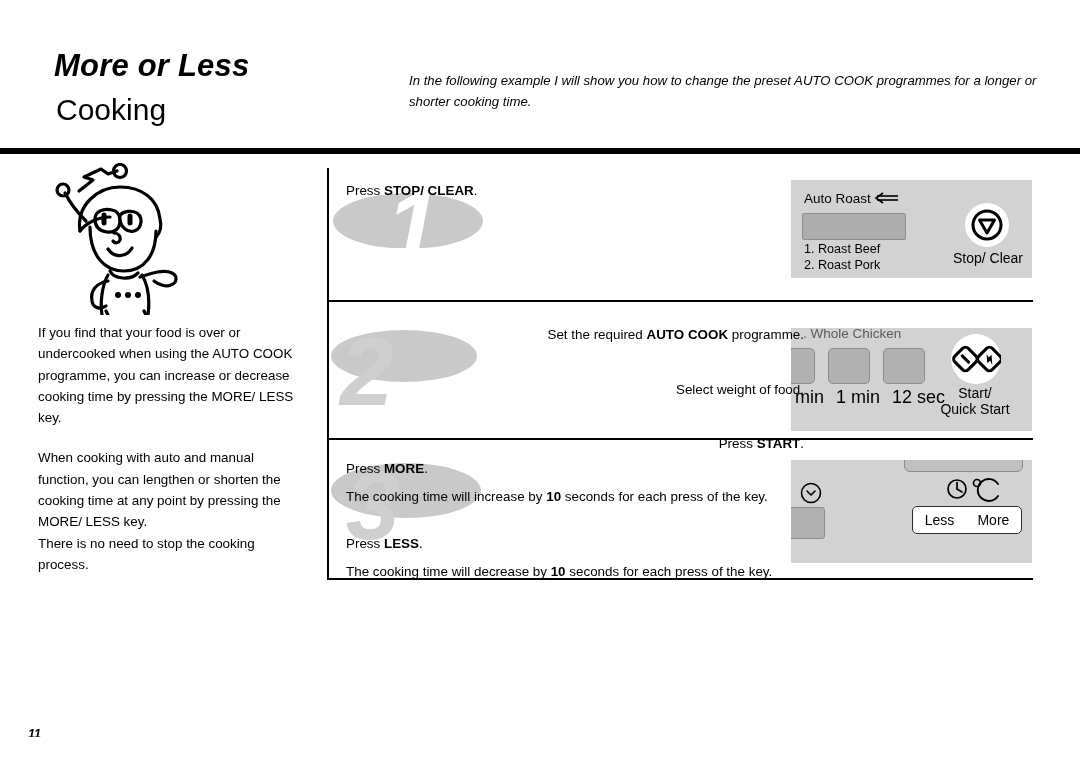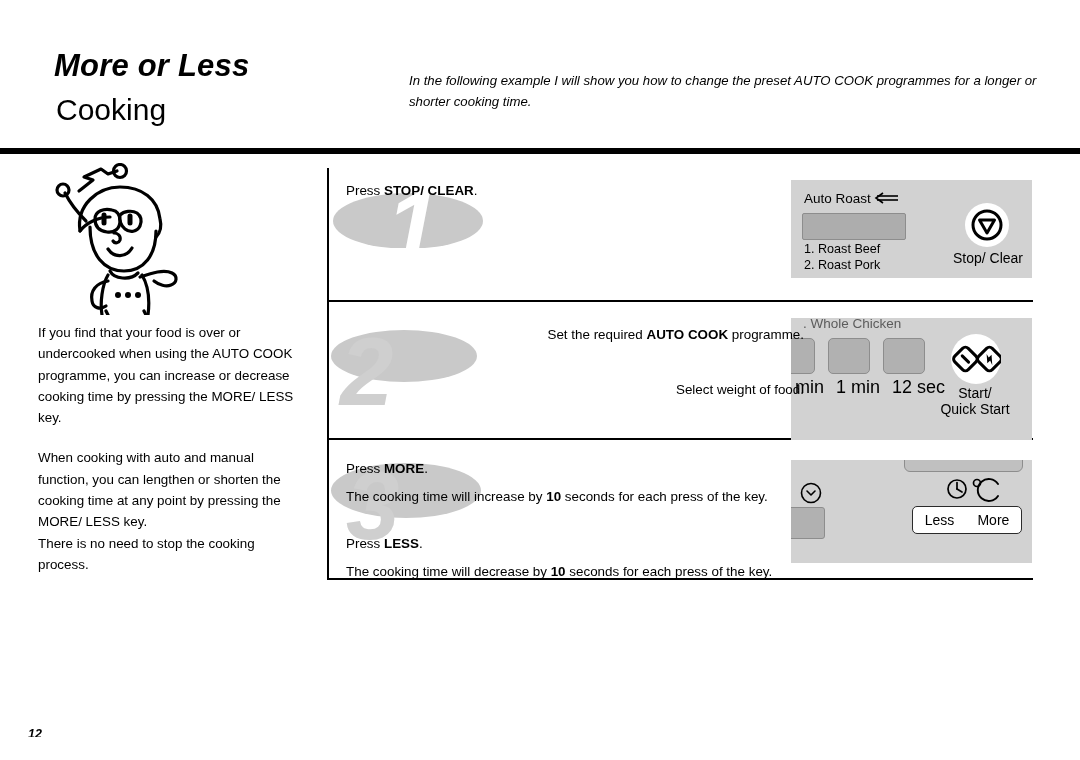--- a/index.html
+++ b/index.html
@@ -151,21 +151,21 @@
 
   
   .panel {
     position: absolute;
     left: 791px;
     width: 241px;
     background: #d2d2d2;
     overflow: hidden;
   }
   .panel-1 { top: 180px; height: 98px; }
-  .panel-2 { top: 318px; height: 122px; }
+  .panel-2 { top: 328px; height: 103px; }
   .panel-3 { top: 460px; height: 103px; }
 
   .panel-label {
     position: absolute;
     font-size: 13.5px;
     line-height: 17px;
     white-space: nowrap;
   }
 
   
@@ -359,20 +359,21 @@
     <p><span>Press </span><b>STOP/ CLEAR</b><span>.</span></p>
   </div>
 </div>
 
 <div class="step step-2">
   <div class="step-text">
     <p><span>Set the required </span><b>AUTO COOK</b><span> programme.</span></p>
     <div class="gap"></div>
     <p><span>Select weight of food.</span></p>
     <div class="gap"></div>
+    <p><span>Press </span><b>START</b><span>.</span></p>
   </div>
 </div>
 
 <div class="step step-3">
   <div class="step-text">
     <p><span>Press </span><b>MORE</b><span>.</span></p>
     <p><span>The cooking time will increase by </span><b>10</b><span> seconds for each press of the key.</span></p>
     <div class="gap-sm"></div>
     <p><span>Press </span><b>LESS</b><span>.</span></p>
     <p><span>The cooking time will decrease by </span><b>10</b><span> seconds for each press of the key.</span></p>
@@ -448,14 +449,14 @@
       <path d="M53 8 A11 11 0 1 0 53 20" fill="none" stroke="#000" stroke-width="1.9" stroke-linecap="round"></path>
     </svg>
   </div>
   <div class="p3-leftbtn"></div>
   <div class="p3-lessmore">
     <span>Less</span>
     <span>More</span>
   </div>
 </div>
 
-<div class="page-number">12</div>
+<div class="page-number">11</div>
 <div class="rule-bottom"></div>
 
 </body></html>

